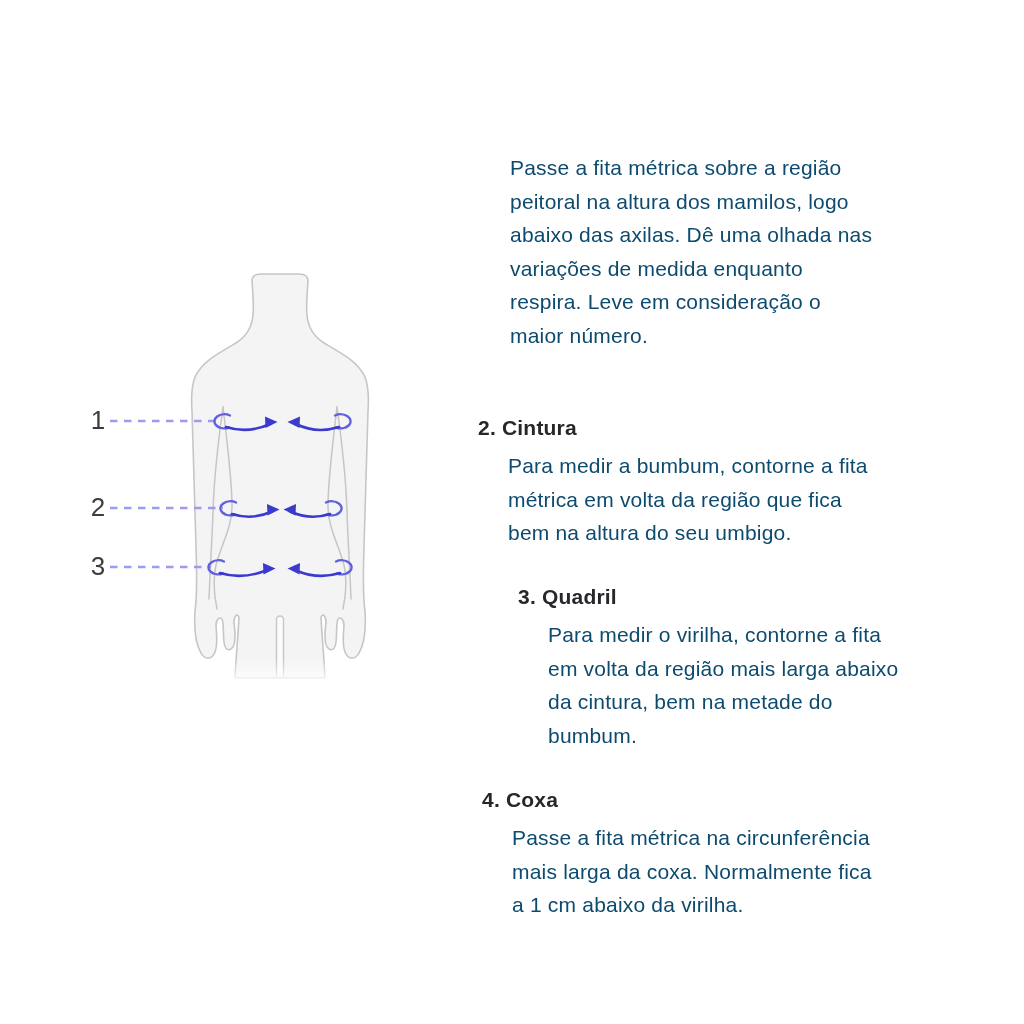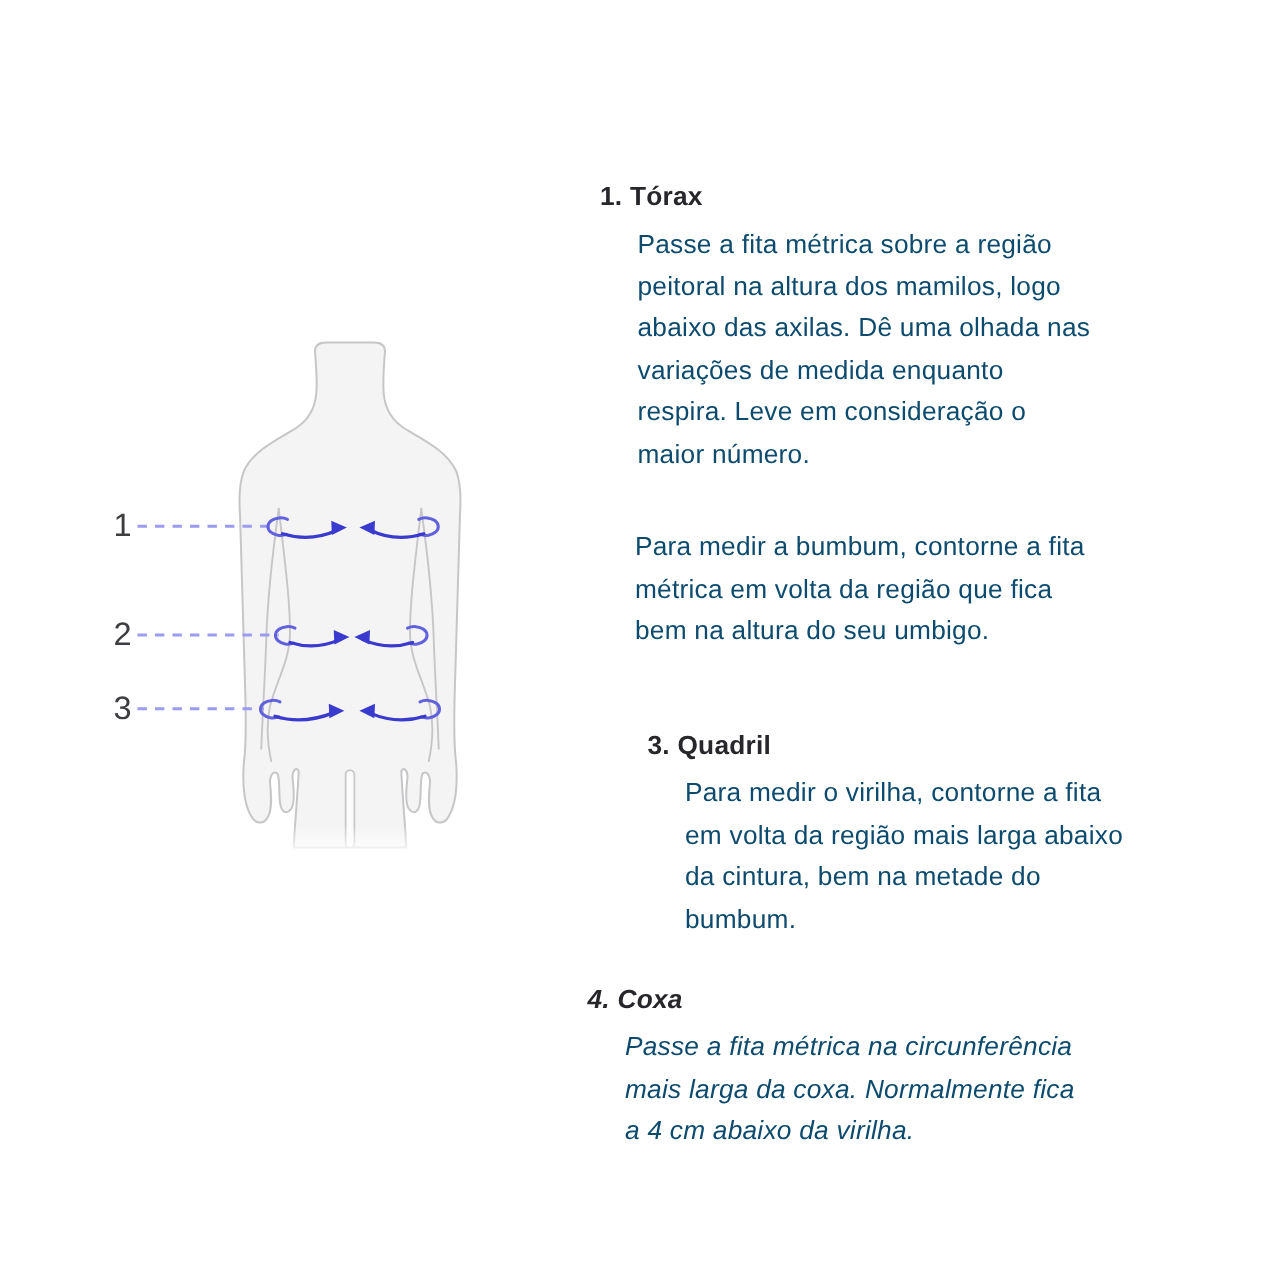--- a/index.html
+++ b/index.html
@@ -19,21 +19,21 @@
     margin:0;font-size:21px;line-height:28px;font-weight:700;
     color:#26262b;letter-spacing:.2px;
   }
   .sec-p{
     margin:7px 0 0 30px;font-size:21px;line-height:33.5px;
     color:#0c4a6e;letter-spacing:.2px;white-space:pre-line;
   }
   .sec1{left:480px;top:144px;}
   .sec2{left:478px;top:414px;}
   .sec3{left:478px;top:583px;margin-left:40px;}
-  .sec4{left:470px;top:786px;font-style:italic;}
+  .sec4{left:482px;top:786px;}
 </style>
 </head>
 <body>
 
 <div class="page">
 
   <div class="diagram">
     <svg width="320" height="430" viewBox="0 0 320 430">
       <defs>
         <linearGradient id="fade" x1="0" y1="0" x2="0" y2="1">
@@ -120,43 +120,43 @@
         <polygon points="207.5,303.5 220,298 219.5,309.5" fill="#3a3ace"></polygon>
       </g>
     </svg>
 
     <span class="num num1">1</span>
     <span class="num num2">2</span>
     <span class="num num3">3</span>
   </div>
 
   <section class="sec sec1">
-    <h3 class="sec-h">1. Tórax</h3>
     <p class="sec-p">Passe a fita métrica sobre a região
 peitoral na altura dos mamilos, logo
 abaixo das axilas. Dê uma olhada nas
 variações de medida enquanto
 respira. Leve em consideração o
 maior número.</p>
   </section>
 
   <section class="sec sec2">
+    <h3 class="sec-h">2. Cintura</h3>
     <p class="sec-p">Para medir a bumbum, contorne a fita
 métrica em volta da região que fica
 bem na altura do seu umbigo.</p>
   </section>
 
   <section class="sec sec3">
     <h3 class="sec-h">3. Quadril</h3>
     <p class="sec-p">Para medir o virilha, contorne a fita
 em volta da região mais larga abaixo
 da cintura, bem na metade do
 bumbum.</p>
   </section>
 
   <section class="sec sec4">
     <h3 class="sec-h">4. Coxa</h3>
     <p class="sec-p">Passe a fita métrica na circunferência
 mais larga da coxa. Normalmente fica
-a 4 cm abaixo da virilha.</p>
+a 1 cm abaixo da virilha.</p>
   </section>
 
 </div>
 
 </body></html>

